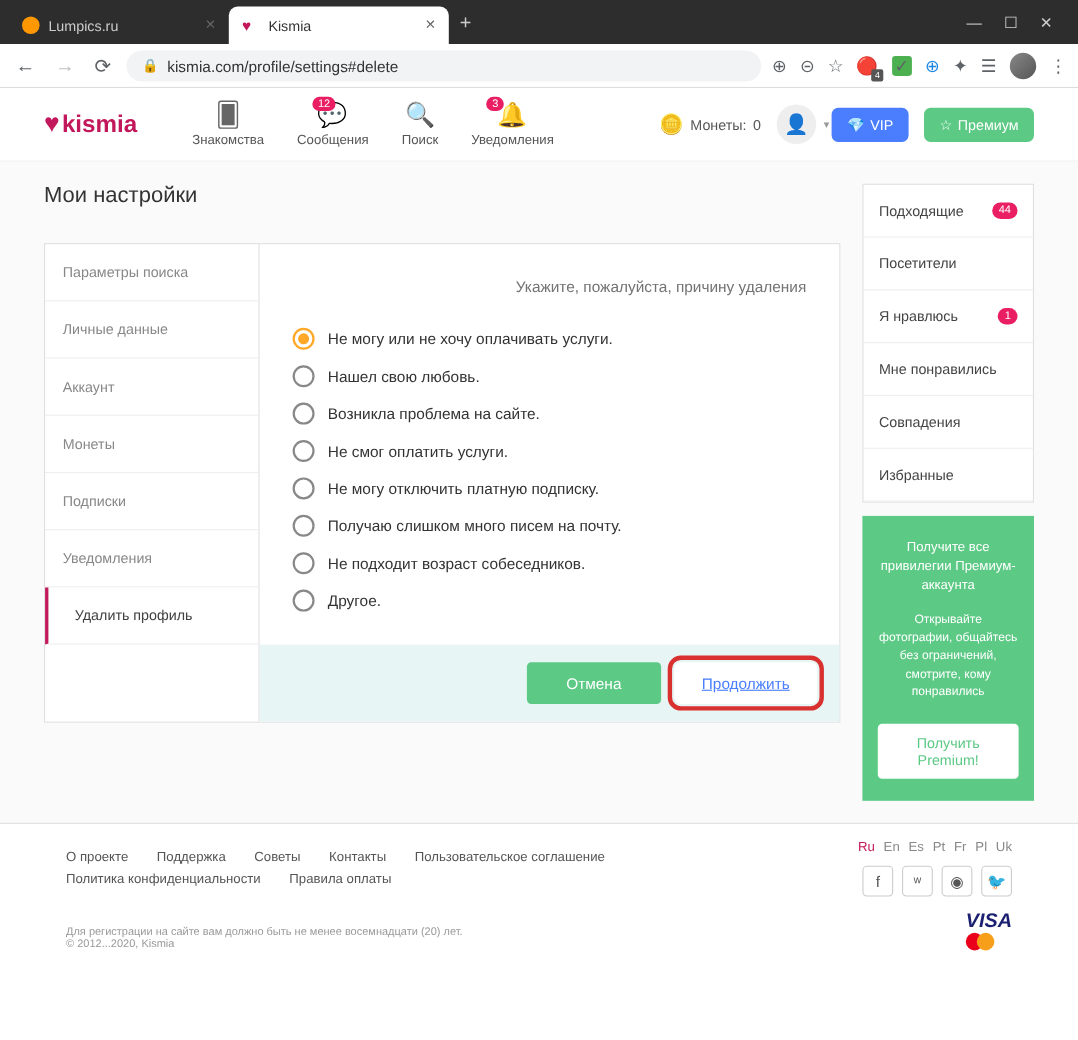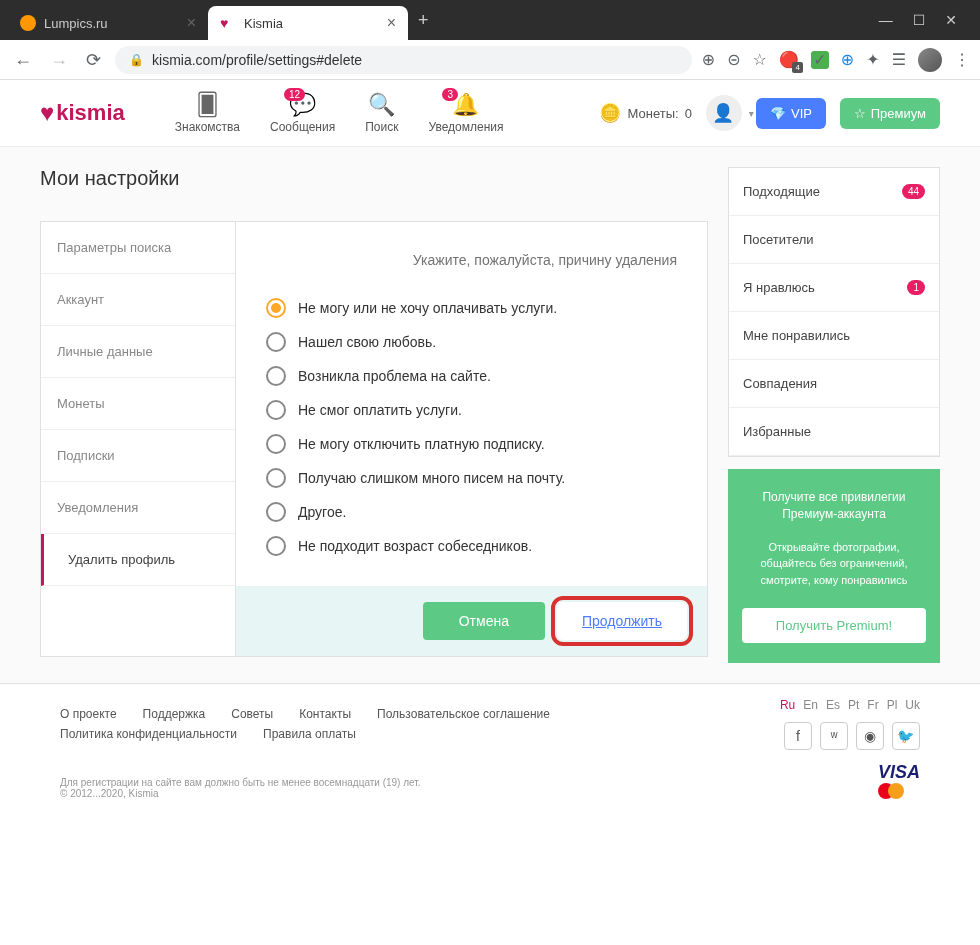--- a/index.html
+++ b/index.html
@@ -59,21 +59,21 @@
 .radio-option { display: flex; align-items: center; gap: 12px; cursor: pointer; }
 .radio-circle { width: 20px; height: 20px; border: 2px solid #888; border-radius: 50%; display: flex; align-items: center; justify-content: center; flex-shrink: 0; }
 .radio-circle.selected { border-color: #ffa726; }
 .radio-circle.selected::after { content: ''; width: 10px; height: 10px; background: #ffa726; border-radius: 50%; }
 .radio-label { font-size: 14px; color: #333; }
 .form-buttons { display: flex; gap: 12px; background: #e8f5f5; padding: 16px 20px; margin: 0 -30px -30px -30px; justify-content: flex-end; }
 .btn-cancel { background: #5cc985; color: #fff; border: none; padding: 10px 36px; border-radius: 4px; font-size: 14px; cursor: pointer; }
 .btn-continue { background: #fff; color: #4a7eff; border: 1px solid #fff; padding: 10px 24px; border-radius: 4px; font-size: 14px; cursor: pointer; outline: 4px solid #d8312f; outline-offset: 2px; border-radius: 6px; text-decoration: underline; }
 
 
-.right-col { width: 212px; border-radius: 28px; }
+.right-col { width: 156px; border-radius: 28px; }
 .right-menu { background: #fff; border: 1px solid #e0e0e0; }
 .right-item { padding: 16px 14px; font-size: 13px; color: #444; border-bottom: 1px solid #eee; cursor: pointer; display: flex; justify-content: space-between; align-items: center; }
 .right-badge { background: #e91e63; color: #fff; font-size: 10px; padding: 2px 6px; border-radius: 8px; }
 .premium-promo { background: #5cc985; color: #fff; padding: 20px 14px; text-align: center; margin-top: 12px; }
 .promo-title { font-size: 12px; margin-bottom: 16px; line-height: 1.4; }
 .promo-text { font-size: 11px; margin-bottom: 20px; line-height: 1.5; }
 .promo-btn { background: #fff; color: #5cc985; border: none; padding: 10px 16px; border-radius: 4px; font-size: 13px; cursor: pointer; width: 100%; }
 
 
 .footer { padding: 14px 60px; border-top: 1px solid #e0e0e0; background: #fff; }
@@ -175,22 +175,22 @@
     <button class="premium-btn">☆ <span>Премиум</span></button>
   </div>
 </div>
 
 <div class="content">
   <div class="main-col">
     <h1 class="page-title">Мои настройки</h1>
     <div class="settings-box">
       <div class="settings-sidebar">
         <div class="sidebar-item">Параметры поиска</div>
+        <div class="sidebar-item">Личные данные</div>
         <div class="sidebar-item">Аккаунт</div>
-        <div class="sidebar-item">Личные данные</div>
         <div class="sidebar-item">Монеты</div>
         <div class="sidebar-item">Подписки</div>
         <div class="sidebar-item">Уведомления</div>
         <div class="sidebar-item active">Удалить профиль</div>
       </div>
       <div class="settings-content">
         <div class="form-title">Укажите, пожалуйста, причину удаления</div>
         <div class="radio-group">
           <label class="radio-option">
               <span class="radio-circle selected"></span>
@@ -211,25 +211,25 @@
           <label class="radio-option">
               <span class="radio-circle"></span>
               <span class="radio-label">Не могу отключить платную подписку.</span>
             </label>
           <label class="radio-option">
               <span class="radio-circle"></span>
               <span class="radio-label">Получаю слишком много писем на почту.</span>
             </label>
           <label class="radio-option">
               <span class="radio-circle"></span>
+              <span class="radio-label">Не подходит возраст собеседников.</span>
+            </label>
+          <label class="radio-option">
+              <span class="radio-circle"></span>
               <span class="radio-label">Другое.</span>
-            </label>
-          <label class="radio-option">
-              <span class="radio-circle"></span>
-              <span class="radio-label">Не подходит возраст собеседников.</span>
             </label>
         </div>
         <div class="form-buttons">
           <button class="btn-cancel">Отмена</button>
           <button class="btn-continue">Продолжить</button>
         </div>
       </div>
     </div>
   </div>
   <div class="right-col">
@@ -287,21 +287,21 @@
       <div class="social-icons">
         <span class="social-icon">f</span>
         <span class="social-icon">ʷ</span>
         <span class="social-icon">◉</span>
         <span class="social-icon">🐦</span>
       </div>
     </div>
   </div>
   <div class="footer-bottom">
     <div>
-      <div>Для регистрации на сайте вам должно быть не менее восемнадцати (19) лет.</div>
+      <div>Для регистрации на сайте вам должно быть не менее восемнадцати (20) лет.</div>
       <div>© 2012...2020, Kismia</div>
     </div>
     <div class="payment-logos">
       <span class="visa">VISA</span>
       <span class="mc">
           <span class="mc-circle mc-red"></span>
           <span class="mc-circle mc-yellow"></span>
         </span>
     </div>
   </div>

